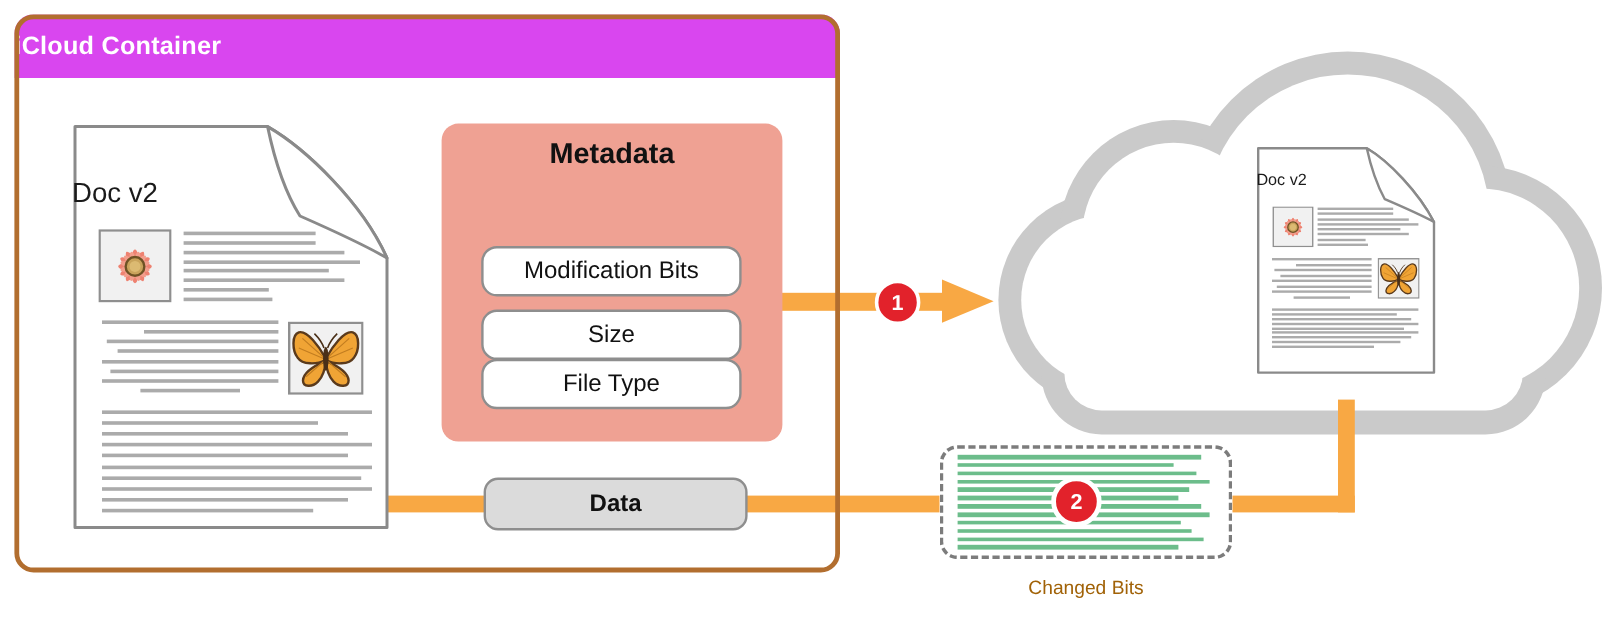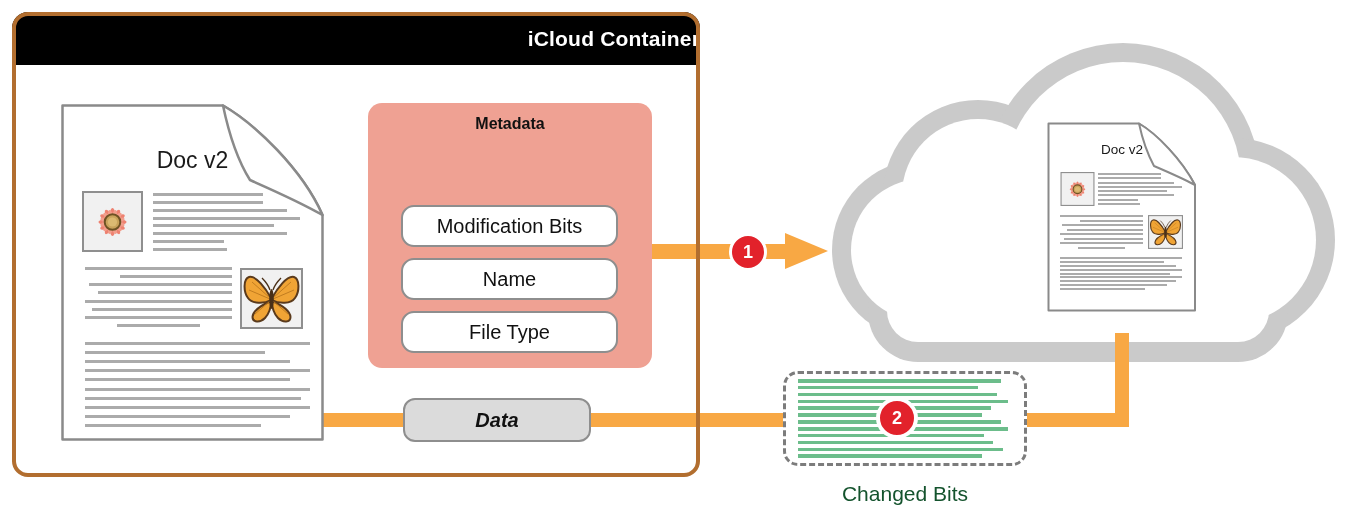--- a/index.html
+++ b/index.html
@@ -2,72 +2,72 @@
 <html><head>
 <meta charset="utf-8">
 <style>
   html,body{margin:0;padding:0;background:#fff;}
   .canvas{position:relative;width:1348px;height:527px;background:#fff;overflow:hidden;
           font-family:"Liberation Sans",sans-serif;}
   .abs{position:absolute;}
 
   
   .container-bg{left:12px;top:12px;width:688px;height:465px;border-radius:16px;background:#fff;overflow:hidden;z-index:0;}
-  .container-header{position:absolute;left:0;top:0;width:100%;height:53px;background:#000000;
-                    display:flex;align-items:center;justify-content:flex-end;}
+  .container-header{position:absolute;left:0;top:0;width:100%;height:53px;background:#d946ef;
+                    display:flex;align-items:center;justify-content:flex-start;}
   .container-header span{color:#fff;font-weight:bold;font-size:21px;letter-spacing:.2px;}
   .container-border{left:12px;top:12px;width:688px;height:465px;border:4px solid #B26E2F;border-radius:16px;
                     box-sizing:border-box;z-index:30;pointer-events:none;background:transparent;}
 
   
   .doc{z-index:20;}
   .doc svg.page{position:absolute;left:0;top:0;}
-  .doc-title{position:absolute;width:100%;text-align:center;color:#1a1a1a;}
+  .doc-title{position:absolute;width:100%;color:#1a1a1a;}
   .bigdoc{left:60px;top:103px;width:265px;height:339px;}
   .bigdoc .doc-title{top:44px;font-size:23px;}
   .clouddoc{left:1047px;top:122px;width:150px;height:190px;z-index:15;}
   .clouddoc .doc-title{top:20px;font-size:13.5px;}
 
   .photo{position:absolute;}
 
   .lines{display:flex;flex-direction:column;justify-content:space-between;align-items:flex-start;position:absolute;}
   .ln{height:3px;background:#ABABAB;}
   .lines.sm .ln{height:2px;}
   .lines.green .ln{height:3.5px;background:#6CBD8B;}
 
   
   .metadata{left:368px;top:103px;width:284px;height:265px;background:#EFA193;border-radius:14px;z-index:20;}
-  .metadata-title{position:absolute;top:12px;width:100%;text-align:center;font-weight:bold;font-size:16px;color:#111;}
+  .metadata-title{position:absolute;top:12px;width:100%;text-align:center;font-weight:bold;font-size:24px;color:#111;}
   .pill{position:absolute;left:33px;width:217px;height:42px;background:#fff;border:2px solid #8E8E8E;border-radius:13px;
         box-sizing:border-box;display:flex;align-items:center;justify-content:center;font-size:20px;color:#111;}
 
   
-  .data-pill{left:403px;top:398px;width:188px;height:44px;background:#DBDBDB;border:2px solid #8E8E8E;border-radius:12px;
+  .data-pill{left:403px;top:398px;width:220px;height:44px;background:#DBDBDB;border:2px solid #8E8E8E;border-radius:12px;
              box-sizing:border-box;display:flex;align-items:center;justify-content:center;font-weight:bold;font-size:20px;
-             color:#111;z-index:20;font-style:italic;}
+             color:#111;z-index:20;}
 
   
   .obar{background:#F8A844;z-index:10;}
   .bar-data{left:310px;top:413px;width:473px;height:14px;}
   .bar-elbow{left:1027px;top:413px;width:102px;height:14px;}
   .bar-riser{left:1115px;top:333px;width:14px;height:94px;}
   .a1-shaft{left:650px;top:244px;width:135px;height:15px;}
   .a1-head{left:785px;top:233px;width:0;height:0;background:transparent;
            border-top:18.5px solid transparent;border-bottom:18.5px solid transparent;border-left:43px solid #F8A844;}
   .up-head{left:1103px;top:316px;width:0;height:0;background:transparent;
            border-left:19px solid transparent;border-right:19px solid transparent;border-bottom:19px solid #F8A844;}
 
   
   .cloud{left:828px;top:40px;width:510px;height:325px;z-index:5;}
 
   
   .changed-bits{left:783px;top:371px;width:244px;height:95px;background:#fff;border:3px dashed #7C7C7C;
                 border-radius:15px;box-sizing:border-box;z-index:15;}
   .changed-bits .lines{left:12px;right:12px;top:5px;bottom:5px;}
-  .changed-label{left:805px;top:482px;width:200px;text-align:center;font-size:21px;color:#14532d;z-index:15;}
+  .changed-label{left:805px;top:482px;width:200px;text-align:center;font-size:16px;color:#a16207;z-index:15;}
 
   
   .badge{border-radius:50%;background:#E2222B;color:#fff;font-weight:bold;display:flex;align-items:center;
          justify-content:center;z-index:40;}
   .badge-1{left:729px;top:233px;width:32px;height:32px;border:3px solid #fff;font-size:18px;}
   .badge-2{left:876px;top:397px;width:34px;height:34px;border:4px solid #fff;font-size:18px;}
 </style>
 </head>
 <body>
 
@@ -184,22 +184,22 @@
         <div class="ln" style="margin-left: 0%; width: 96%;"></div>
         <div class="ln" style="margin-left: 0%; width: 100%;"></div>
         <div class="ln" style="margin-left: 0%; width: 91%;"></div>
         <div class="ln" style="margin-left: 0%; width: 78%;"></div>
       </div>
   </div>
 
   <div class="abs metadata">
     <div class="metadata-title">Metadata</div>
     <div class="pill" style="top:102px">Modification Bits</div>
-    <div class="pill" style="top:155px">Name</div>
-    <div class="pill" style="top:208px">File Type</div>
+    <div class="pill" style="top:155px">Size</div>
+    <div class="pill" style="top:196px">File Type</div>
   </div>
 
   <div class="abs data-pill">Data</div>
 
   <div class="abs changed-bits">
     <div class="lines green">
         <div class="ln" style="margin-left: 0%; width: 95%;"></div>
         <div class="ln" style="margin-left: 0%; width: 84%;"></div>
         <div class="ln" style="margin-left: 0%; width: 93%;"></div>
         <div class="ln" style="margin-left: 0%; width: 98%;"></div>

